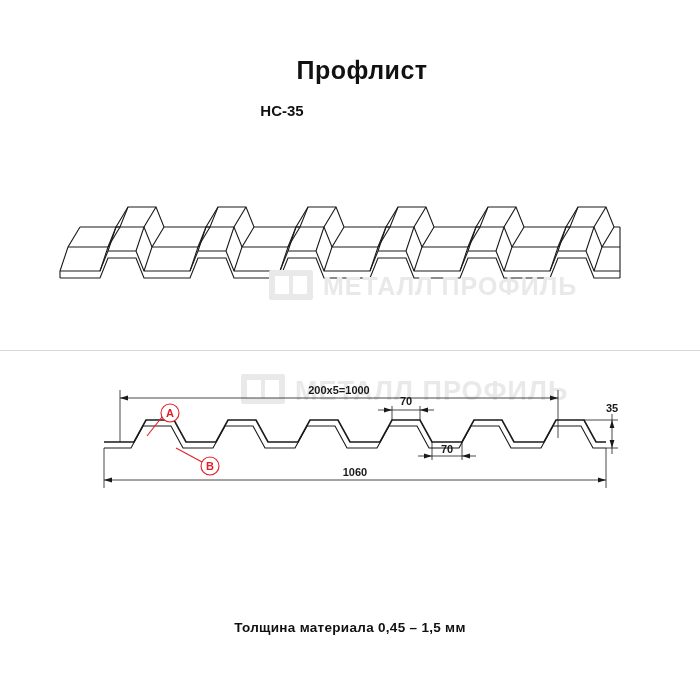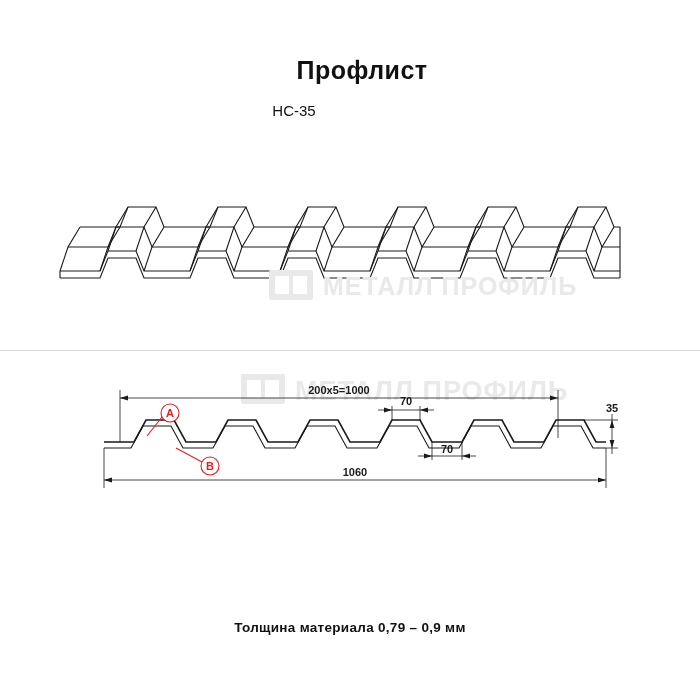--- a/index.html
+++ b/index.html
@@ -28,25 +28,25 @@
     width: 700px;
     text-align: center;
     font-size: 25px;
     font-weight: bold;
     letter-spacing: 0.5px;
     color: #111111;
   }
   .subtitle {
     position: absolute;
     top: 102px;
-    left: 12px;
+    left: 0;
     width: 564px;
     text-align: center;
     font-size: 15px;
-    font-weight: normal;
+    font-weight: bold;
     color: #111111;
   }
   .footer-note {
     position: absolute;
     top: 620px;
     left: 0;
     width: 700px;
     text-align: center;
     font-size: 13.5px;
     font-weight: bold;
@@ -235,15 +235,15 @@
 
       <g stroke="#e31e24" stroke-width="1.1">
         <circle cx="120" cy="86" r="9" fill="#ffffff"></circle>
         <path d="M112 82 L86 68" fill="none"></path>
       </g>
       <text x="120" y="90" text-anchor="middle" font-family="Liberation Sans, sans-serif" font-size="11" fill="#e31e24" stroke="none">B</text>
 
     </svg>
   </div>
 
-  <div class="footer-note">Толщина материала 0,79 – 0,9 мм</div>
+  <div class="footer-note">Толщина материала 0,45 – 1,5 мм</div>
 
 </div>
 
 </body></html>

